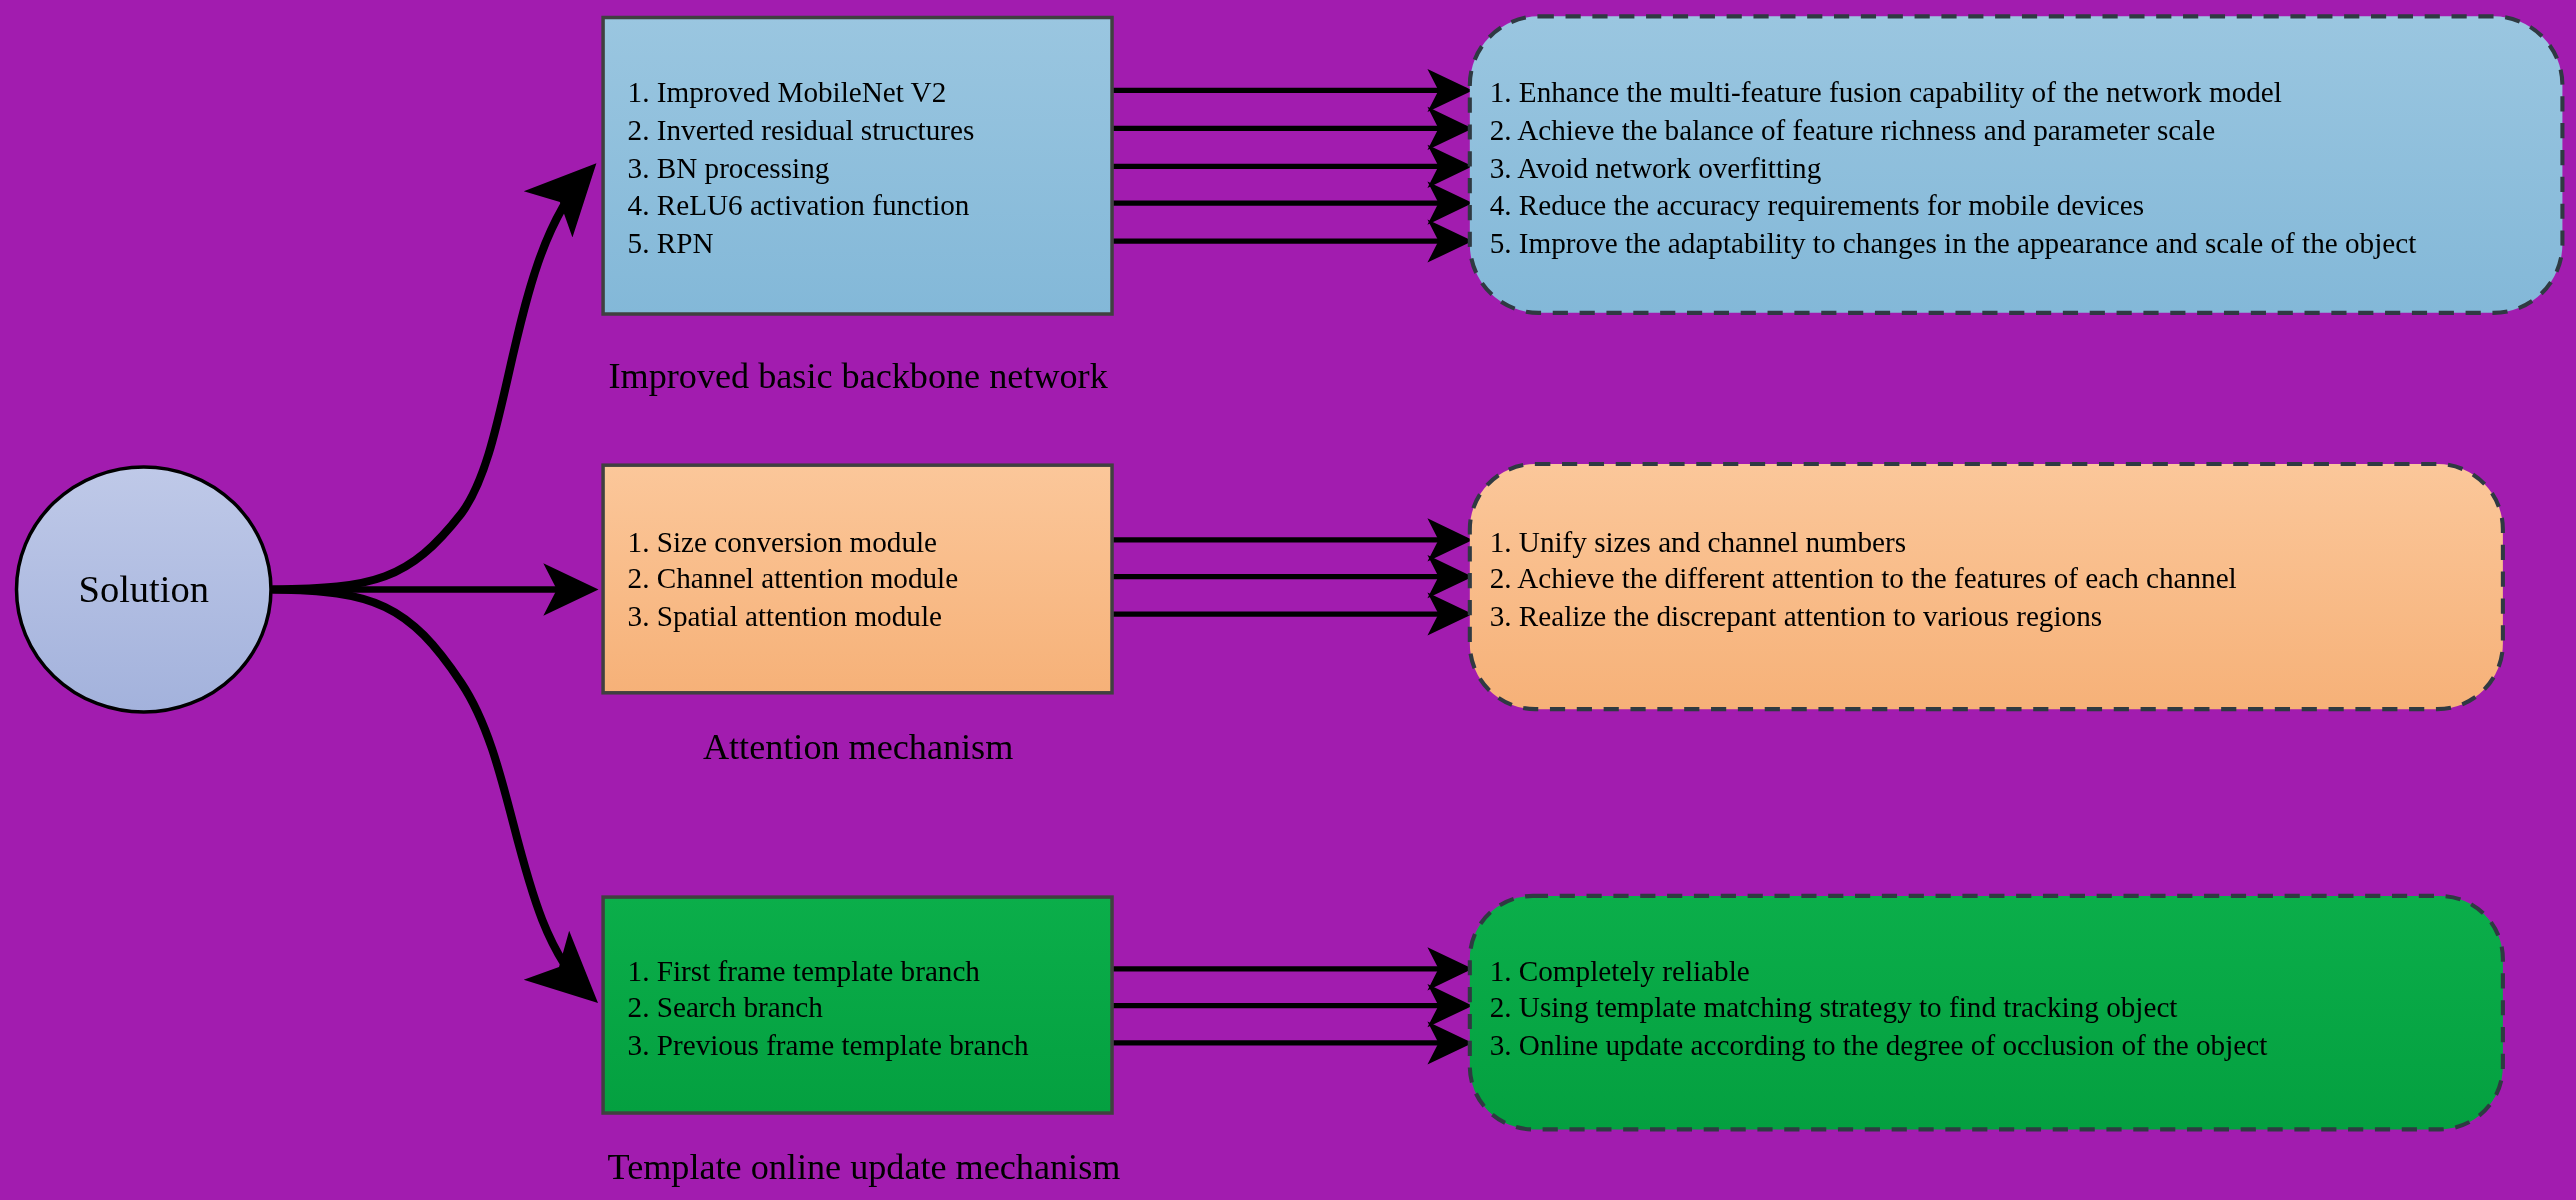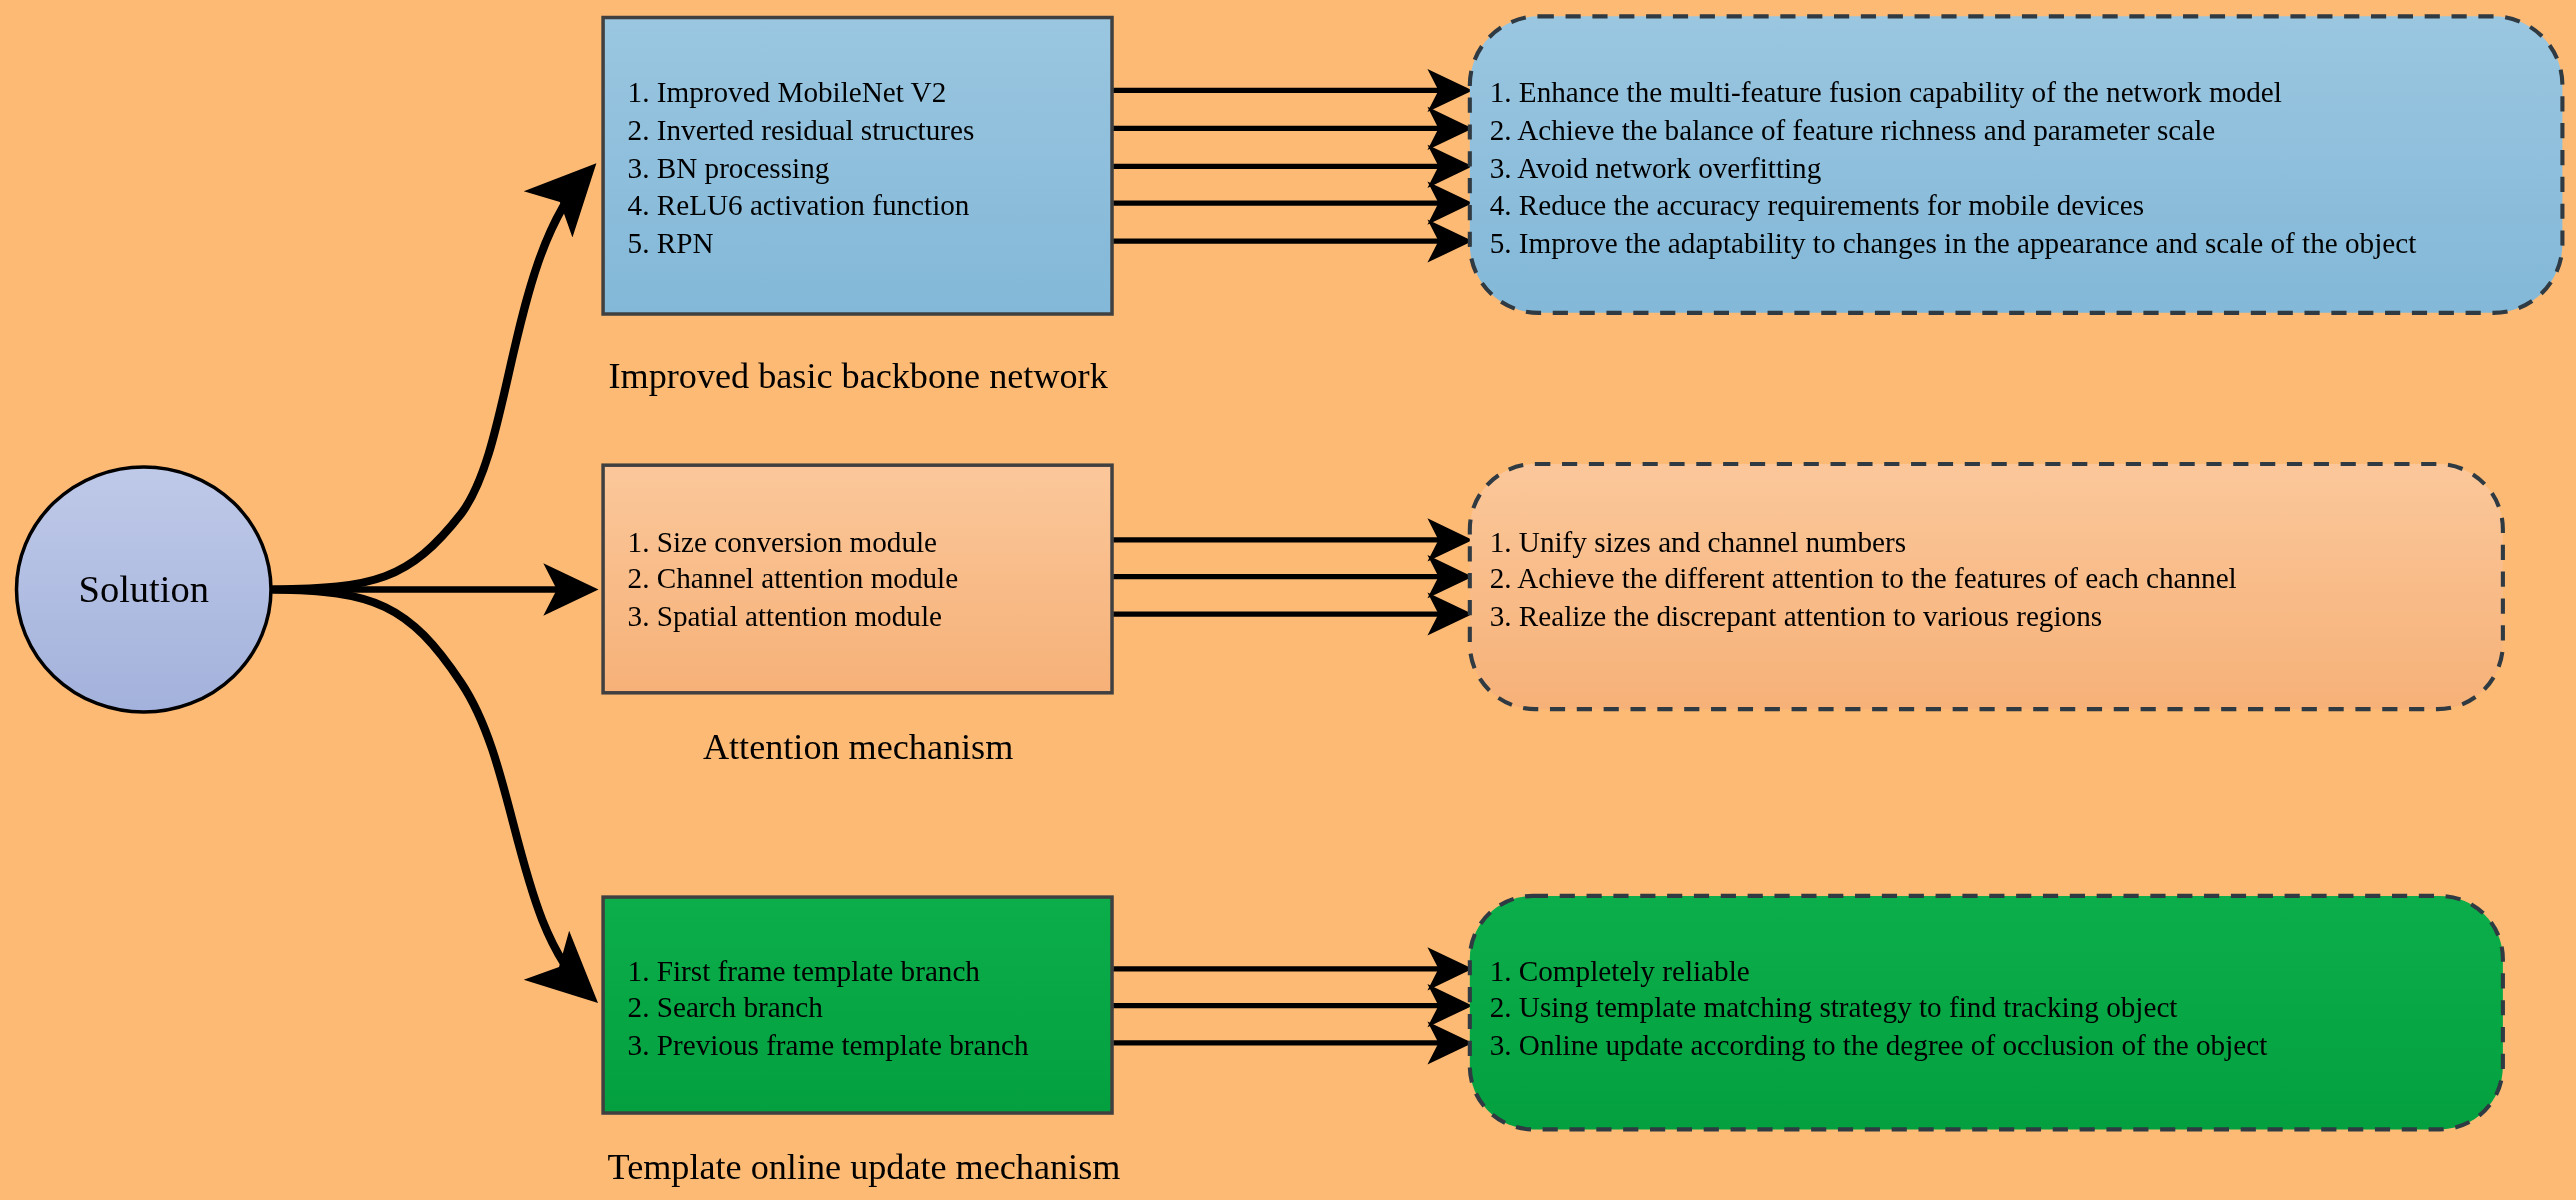--- a/index.html
+++ b/index.html
@@ -4,21 +4,21 @@
 <style>
   html, body {
     margin: 0;
     padding: 0;
     background: #ffffff;
   }
   #diagram-root {
     position: relative;
     width: 2576px;
     height: 1200px;
-    background: #fdba74;
+    background: #a21caf;
     font-family: "Liberation Serif", "DejaVu Serif", serif;
     overflow: hidden;
   }
   svg.layer {
     position: absolute;
     top: 0;
     left: 0;
     width: 2576px;
     height: 1200px;
   }

